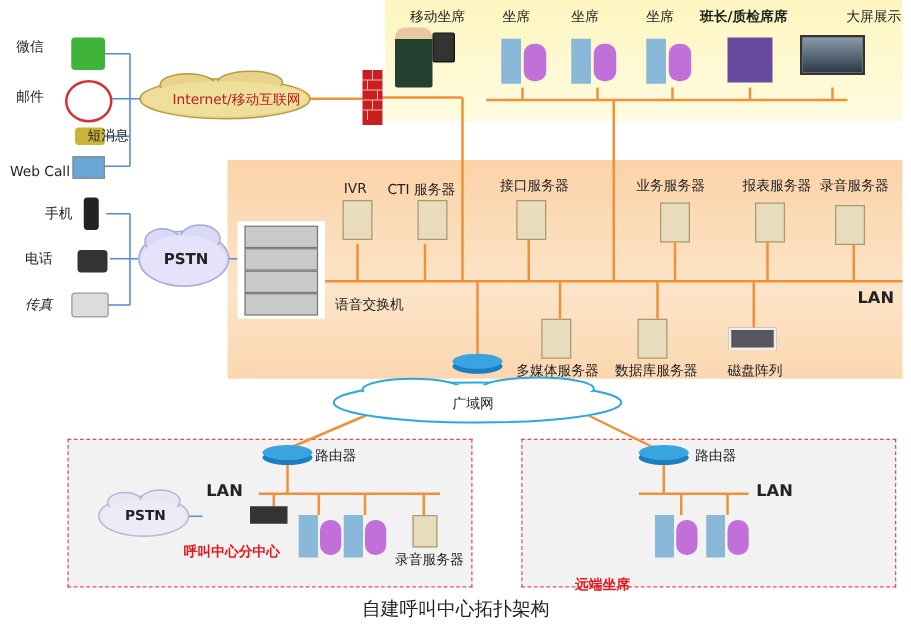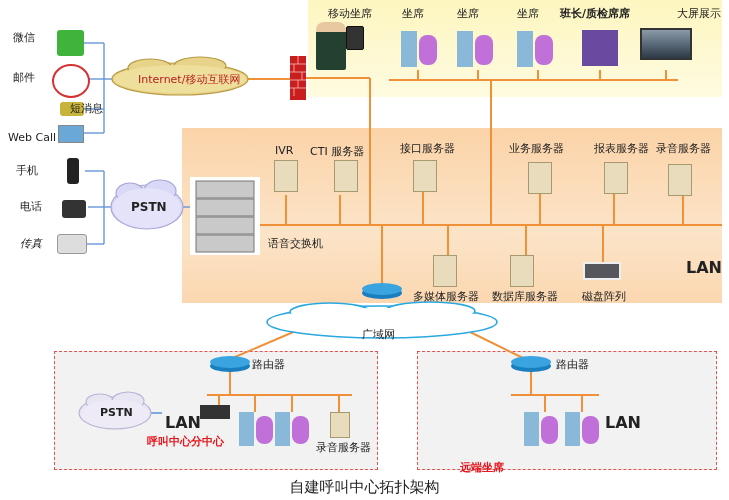--- a/index.html
+++ b/index.html
@@ -1,19 +1,19 @@
 <!DOCTYPE html>
 <html><head>
 <meta charset="utf-8">
 <style>
   html, body { margin:0; padding:0; background:#ffffff; }
   body { width:729px; height:500px; position:relative; overflow:hidden; font-family:"DejaVu Sans", sans-serif; font-size:11px; color:#222; }
   .abs { position:absolute; }
   .lbl { position:absolute; white-space:nowrap; font-size:11px; color:#222; }
-  .lan { font-weight:bold; font-size:16px;margin-top:27px; }
+  .lan { font-weight:bold; font-size:13px; }
   .red { color:#e8141c; font-weight:bold; font-size:11px;text-align:right; }
   svg { position:absolute; left:0; top:0; }
   #title { position:absolute; left:0; width:729px; top:478px; text-align:center; font-size:15px; color:#222; }
 </style>
 </head>
 <body>
 
 <div class="abs" style="left:308px;top:0;width:414px;height:97px;background:linear-gradient(#fdf6c0,#fefbe0);"></div>
 <div class="abs" style="left:182px;top:128px;width:540px;height:175px;background:linear-gradient(#fbd3a8,#fce4c8 60%,#fbd7b0);"></div>
 <div class="abs" style="left:54px;top:351px;width:322px;height:117px;background:#f2f2f2;border:1.5px dashed #e85050;"></div>
@@ -132,27 +132,27 @@
 <div class="abs" style="left:60px;top:102px;width:24px;height:14px;background:#c8b43a;border-radius:3px;"></div>
 <div class="abs" style="left:58px;top:125px;width:24px;height:16px;background:#6aa8d8;border:1px solid #888;"></div>
 <div class="abs" style="left:67px;top:158px;width:12px;height:26px;background:#222;border-radius:3px;"></div>
 <div class="abs" style="left:62px;top:200px;width:24px;height:18px;background:#333;border-radius:3px;"></div>
 <div class="abs" style="left:57px;top:234px;width:28px;height:18px;background:#ddd;border:1px solid #999;border-radius:3px;"></div>
 
 <div class="lbl" style="left:13px;top:30px;">微信</div>
 <div class="lbl" style="left:13px;top:70px;">邮件</div>
 <div class="lbl" style="left:25px;top:101px;margin-left:45px;">短消息</div>
 <div class="lbl" style="left:8px;top:131px;">Web Call</div>
-<div class="lbl" style="left:16px;top:163px;">手机</div>
+<div class="lbl" style="left:36px;top:163px;">手机</div>
 <div class="lbl" style="left:20px;top:199px;">电话</div>
 <div class="lbl" style="left:20px;top:236px;font-style:italic;">传真</div>
 
 <div class="lbl" style="left:138px;top:72px;color:#b82020;">Internet/移动互联网</div>
 <div class="lbl" style="left:131px;top:200px;font-weight:bold;font-size:12px;">PSTN</div>
-<div class="lbl" style="left:362px;top:327px;">广域网</div>
+<div class="lbl" style="left:362px;top:315px;">广域网</div>
 <div class="lbl" style="left:100px;top:406px;font-weight:bold;font-size:11px;">PSTN</div>
 
 <div class="lbl" style="left:328px;top:6px;">移动坐席</div>
 <div class="lbl" style="left:402px;top:6px;">坐席</div>
 <div class="lbl" style="left:457px;top:6px;">坐席</div>
 <div class="lbl" style="left:517px;top:6px;">坐席</div>
 <div class="lbl" style="left:560px;top:6px;font-weight:bold;">班长/质检席席</div>
 <div class="lbl" style="left:643px;top:6px;margin-left:34px;">大屏展示</div>
 
 <div class="abs" style="left:316px;top:22px;width:30px;height:48px;background:linear-gradient(#e8c8a0 0 20%,#234030 20%);border-radius:8px 8px 2px 2px;"></div>

